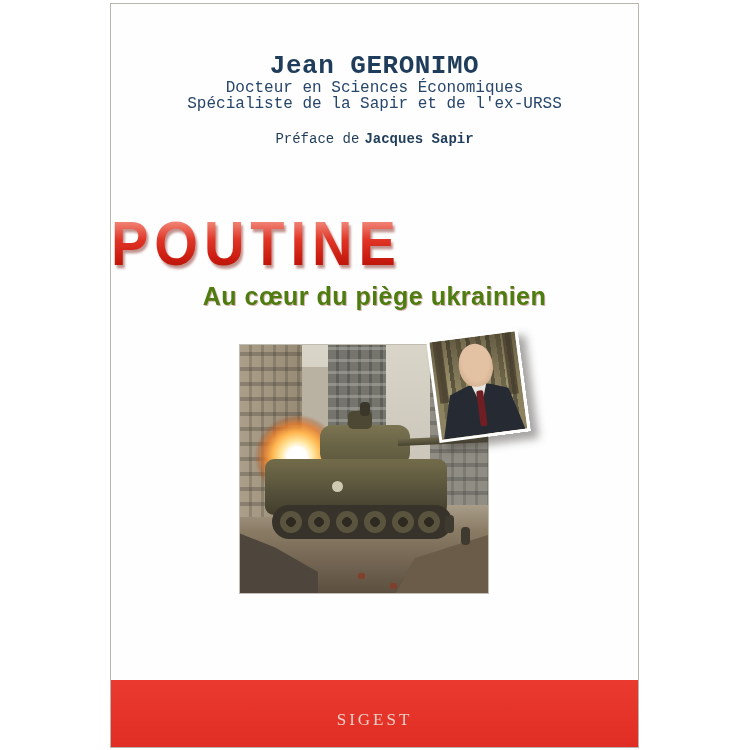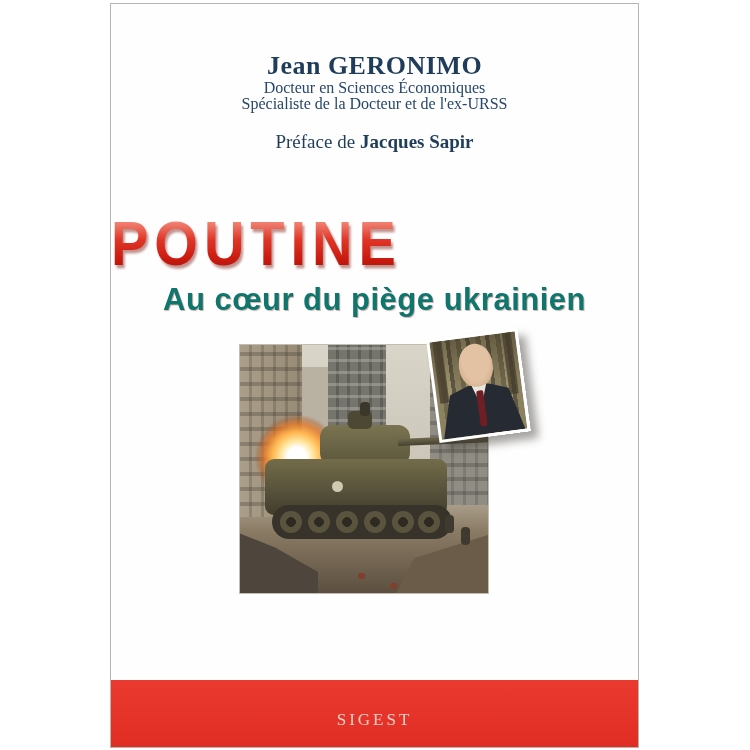--- a/index.html
+++ b/index.html
@@ -6,40 +6,40 @@
   body{
     width:750px;height:750px;background:#ffffff;position:relative;overflow:hidden;
     font-family:"Liberation Serif",serif;
   }
   
   .book{
     position:absolute;left:110px;top:3px;width:529px;height:745px;
     background:#fefefe;border:1px solid #b8b4ae;box-sizing:border-box;overflow:hidden;
   }
   
-  .author-block{position:absolute;top:48px;left:0;width:100%;text-align:center;color:#1f3d5a;}
+  .author-block{position:absolute;top:48px;left:0;width:100%;text-align:center;color:#1f3d5a;font-family:Liberation Mono, monospace;}
   .author-name{font-size:26px;font-weight:bold;line-height:28px;letter-spacing:.5px;}
   .author-cred{font-size:16px;line-height:16px;color:#27466b;}
-  .preface{margin-top:19px;font-size:19px;color:#1f3d5a;}
+  .preface{margin-top:19px;font-size:14px;color:#1f3d5a;}
   .preface .pfx{margin-right:5px;}
   .preface .pname{font-weight:bold;}
   
   .title-wrap{position:absolute;top:207px;left:0;width:100%;text-align:left;}
   .title-text{
     display:inline-block;
     font-family:"Liberation Sans",sans-serif;font-weight:900;font-size:56px;letter-spacing:6px;
     background:linear-gradient(180deg,#fbcabe 0%,#f28b7c 18%,#e03526 45%,#c81a0e 72%,#9e0f06 100%);
     -webkit-background-clip:text;background-clip:text;color:transparent;
     filter:drop-shadow(2px 3px 1px rgba(120,20,10,.45));
     transform:scaleY(1.12);transform-origin:center;
   }
   .subtitle{
     position:absolute;top:278px;left:0;width:100%;text-align:center;
-    font-family:"Liberation Sans",sans-serif;font-weight:bold;font-size:31px;
-    color:#0f766e;text-shadow:1px 1px 0 rgba(130,20,12,.32);letter-spacing:.5px;
+    font-family:"Liberation Sans",sans-serif;font-weight:bold;font-size:25px;
+    color:#4d7c0f;text-shadow:1px 1px 0 rgba(130,20,12,.32);letter-spacing:.5px;
   }
   
   .scene{
     position:absolute;left:128px;top:340px;width:250px;height:250px;overflow:hidden;
     background:linear-gradient(180deg,#d9d5c9 0%,#ccc7ba 45%,#b5ab98 60%,#8a7b65 75%,#5c4f3f 100%);
     border:1px solid #c2bdb2;box-sizing:border-box;
   }
   .bld{position:absolute;top:0;}
   .bld-l{left:0;width:62px;height:172px;
     background:
@@ -117,21 +117,21 @@
 </style>
 </head>
 <body>
 
 <div>
   <div class="book">
 
     <div class="author-block">
       <div class="author-name">Jean GERONIMO</div>
       <div class="author-cred">Docteur en Sciences Économiques</div>
-      <div class="author-cred">Spécialiste de la Docteur et de l'ex-URSS</div>
+      <div class="author-cred">Spécialiste de la Sapir et de l'ex-URSS</div>
       <div class="preface">
         <span class="pfx">Préface de</span><span class="pname">Jacques Sapir</span>
       </div>
     </div>
 
     <div class="title-wrap">
       <span class="title-text">POUTINE</span>
     </div>
     <div class="subtitle">Au cœur du piège ukrainien</div>
 

